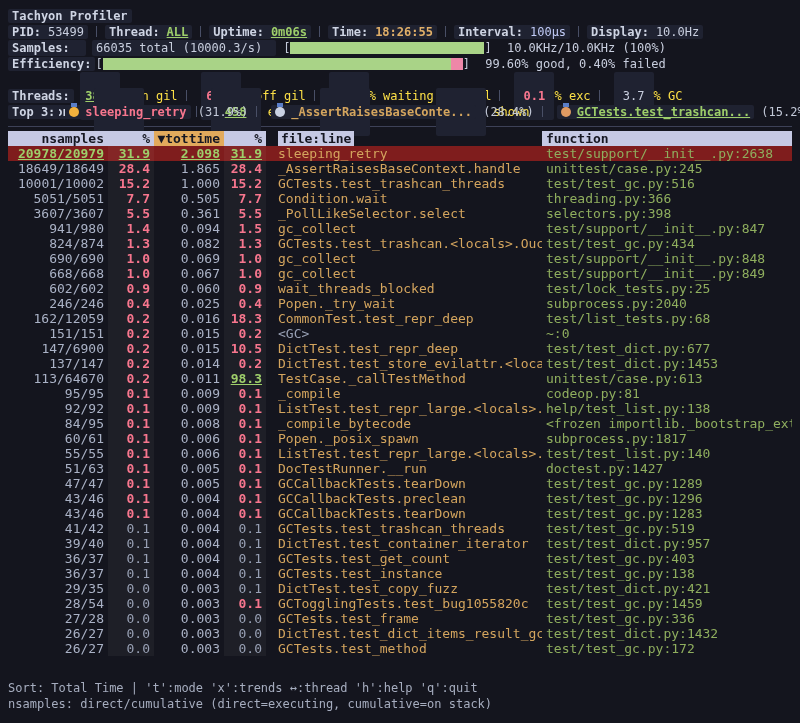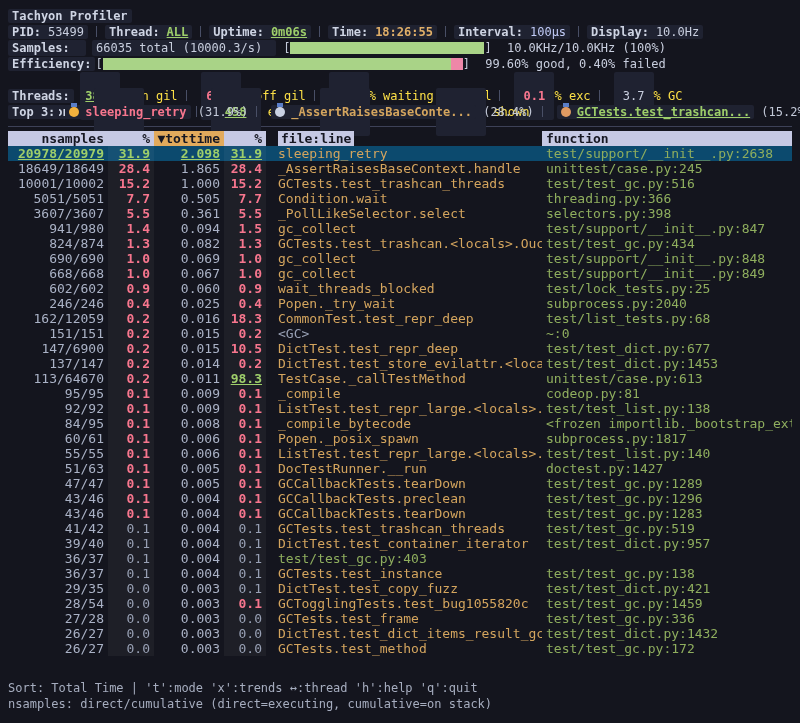--- a/index.html
+++ b/index.html
@@ -41,21 +41,21 @@
   .cell{overflow:hidden;}
   .c-ns,.c-p1,.c-tt,.c-p2{text-align:right;padding-right:4px;color:#aab2c6;}
   .c-p1,.c-p2{color:#98a0b4;}
   .c-fn{padding-left:4px;color:#d4a55e;}
   .c-fl{padding-left:4px;color:#8fae5e;}
   .thead .hcell{background:#c6c9e4;color:#161722;font-weight:700;}
   .thead .c-tt.hcell{background:#e2aa5c;}
   .thead .c-fl{background:none;}
   .hbox{background:#c6c9e4;color:#161722;font-weight:700;padding:0 3px;}
   .tbody .c-p1,.tbody .c-p2{background:rgba(255,255,255,0.045);}
-  .trow.selected{background:#0c4a6e;}
+  .trow.selected{background:#7f1d1d;}
   
   .trow .v-green{color:#9ece6a;font-weight:700;}
   .trow .v-red{color:#f7768e;font-weight:700;}
   .trow .v-dim{color:#98a0b4;font-weight:400;}
   
   .t3item{margin-left:6px;}
   .medal{display:inline-block;width:10px;height:10px;border-radius:50%;margin-right:6px;position:relative;vertical-align:-1px;}
   .medal::before{content:"";position:absolute;left:2px;right:2px;top:-4px;height:4px;background:#5a7ec8;}
   .medal-gold{background:#f2b13d;}
   .medal-silver{background:#c9d1e3;}
@@ -268,21 +268,21 @@
     <div class="cell c-fn">_compile</div>
     <div class="cell c-fl">codeop.py:81</div>
   </div>
         <div class="trow">
     <div class="cell c-ns">92/92</div>
     <div class="cell c-p1 v-red">0.1</div>
     <div class="cell c-tt">0.009</div>
     <div class="cell c-p2 v-red">0.1</div>
     <div class="cell"></div>
     <div class="cell c-fn">ListTest.test_repr_large.&lt;locals&gt;.check</div>
-    <div class="cell c-fl">test/test_list.py:138</div>
+    <div class="cell c-fl">help/test_list.py:138</div>
   </div>
         <div class="trow">
     <div class="cell c-ns">84/95</div>
     <div class="cell c-p1 v-red">0.1</div>
     <div class="cell c-tt">0.008</div>
     <div class="cell c-p2 v-red">0.1</div>
     <div class="cell"></div>
     <div class="cell c-fn">_compile_bytecode</div>
     <div class="cell c-fl">&lt;frozen importlib._bootstrap_external</div>
   </div>
@@ -357,20 +357,21 @@
     <div class="cell"></div>
     <div class="cell c-fn">DictTest.test_container_iterator</div>
     <div class="cell c-fl">test/test_dict.py:957</div>
   </div>
         <div class="trow">
     <div class="cell c-ns">36/37</div>
     <div class="cell c-p1 v-dim">0.1</div>
     <div class="cell c-tt">0.004</div>
     <div class="cell c-p2 v-dim">0.1</div>
     <div class="cell"></div>
+    <div class="cell c-fn">GCTests.test_get_count</div>
     <div class="cell c-fl">test/test_gc.py:403</div>
   </div>
         <div class="trow">
     <div class="cell c-ns">36/37</div>
     <div class="cell c-p1 v-dim">0.1</div>
     <div class="cell c-tt">0.004</div>
     <div class="cell c-p2 v-dim">0.1</div>
     <div class="cell"></div>
     <div class="cell c-fn">GCTests.test_instance</div>
     <div class="cell c-fl">test/test_gc.py:138</div>

